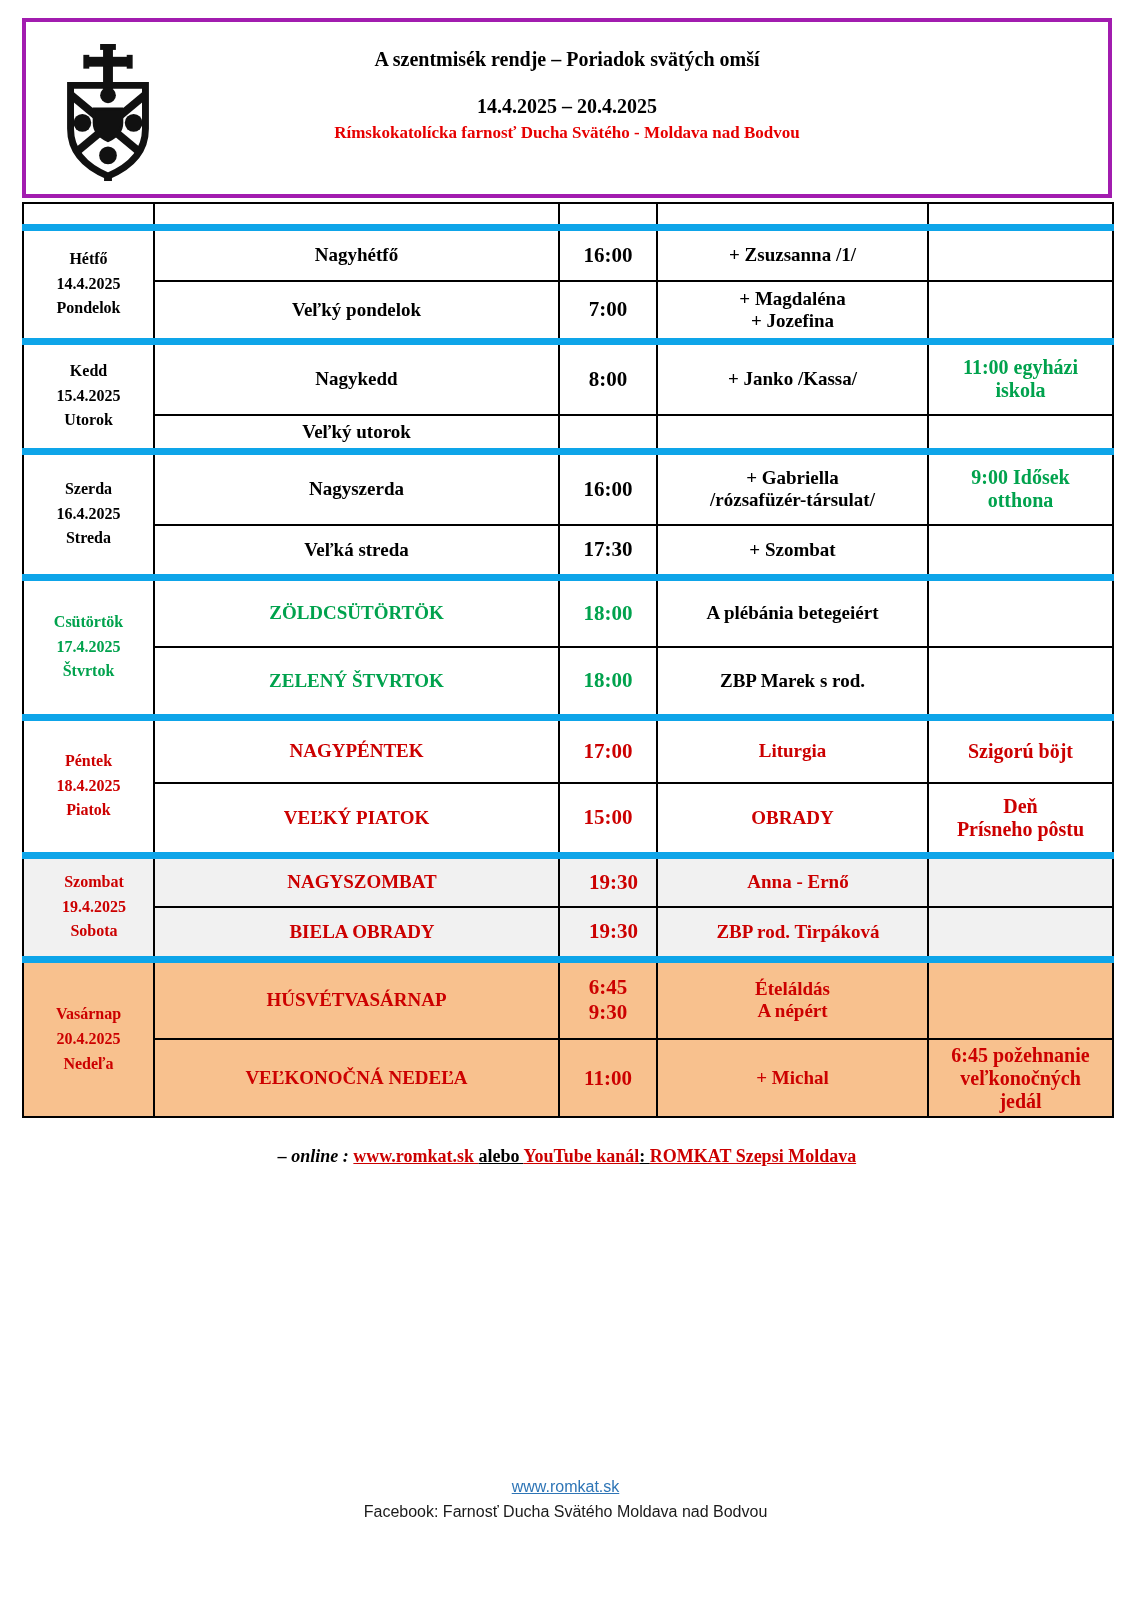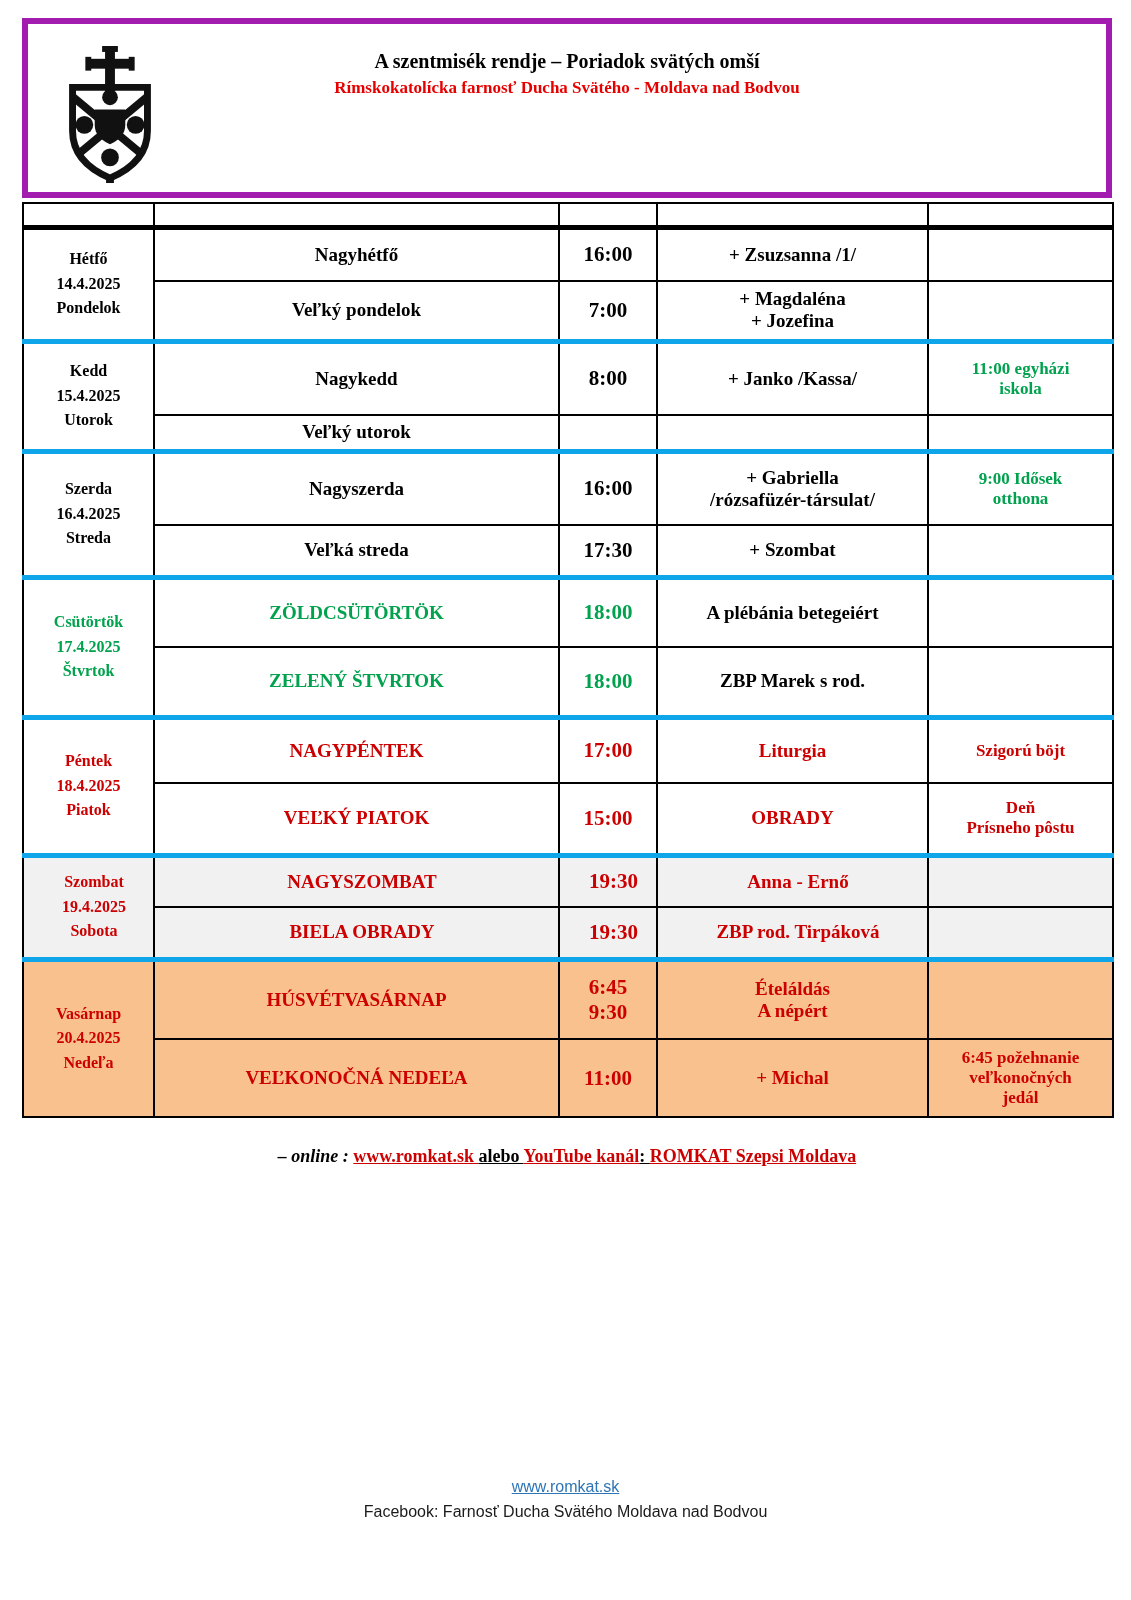--- a/index.html
+++ b/index.html
@@ -1,39 +1,39 @@
 <!DOCTYPE html>
 <html><head>
 <meta charset="utf-8">
 <style>
   * { margin:0; padding:0; box-sizing:border-box; }
   body { background:#fff; font-family:"Liberation Serif", serif; }
   .page { position:relative; width:1131px; height:1600px; background:#ffffff; overflow:hidden; }
   .sheet { position:absolute; left:22px; top:18px; width:1090px; }
 
   
-  .header-box { position:relative; width:1090px; height:180px; border:6px solid #a21caf; }
+  .header-box { position:relative; width:1090px; height:180px; border:4px solid #a21caf; }
   .logo { position:absolute; left:32px; top:22px; width:100px; height:138px; }
   .head-center { text-align:center; color:#000; }
   .h-title { padding-top:26px; font-size:20px; font-weight:bold; }
   .h-date  { padding-top:24px; font-size:20px; font-weight:bold; }
   .h-red1  { padding-top:30px; font-size:17px; font-weight:bold; color:#e60000; }
   .h-red2  { padding-top:5px;  font-size:17px; font-weight:bold; color:#e60000; }
 
   
   table.sched { border-collapse:collapse; width:1090px; table-layout:fixed; margin-top:4px; }
   .sched td { border:2px solid #000; text-align:center; vertical-align:middle;
               white-space:pre-line; font-weight:bold; color:#000; padding:2px 4px; }
   .sched tr.hdr-row td { border-bottom:5px solid #000; height:24px; }
-  .sched tr.group-start td { border-top:5px solid #0ea5e9; }
+  .sched tr.group-start td { border-top:7px solid #0ea5e9; }
   .sched td.c-day  { font-size:16px; line-height:1.55; }
   .sched td.c-name { font-size:19px; }
   .sched td.c-time { font-size:21px; }
   .sched td.c-int  { font-size:19px; }
-  .sched td.c-note { font-size:17px;margin-left:16px; }
+  .sched td.c-note { font-size:20px;margin-left:16px; }
 
   
   .g3 .c-day, .g3 .c-name, .g3 .c-time { color:#00a24d; }
   .g3 .c-name { font-size:20px; }
   .g4 td, .g5 td, .g6 td { color:#cc0000; }
   .g5 td { background:#f1f1f1;padding-left:15px; }
   .g6 td { background:#f8c18e; }
 
   td.note-green-sm { color:#00a24d !important; font-size:16px; }
   td.note-green-lg { color:#00a24d !important; font-size:22px; }
@@ -80,20 +80,21 @@
         <g fill="#111">
           <circle cx="24" cy="80" r="9"></circle>
           <circle cx="76" cy="80" r="9"></circle>
           <circle cx="50" cy="113" r="9"></circle>
           <circle cx="50" cy="52" r="8"></circle>
           <rect x="46" y="131" width="8" height="8"></rect>
         </g>
       </svg>
       <div class="head-center">
         <div class="h-title">A szentmisék rendje – Poriadok svätých omší</div>
+        <div class="h-date">14.4.2025 – 20.4.2025</div>
         <div class="h-red2">Rímskokatolícka farnosť Ducha Svätého - Moldava nad Bodvou</div>
       </div>
     </div>
 
     <table class="sched">
       <colgroup>
         <col style="width:131px">
           <col style="width:405px">
           <col style="width:98px">
         <col style="width:271px">

